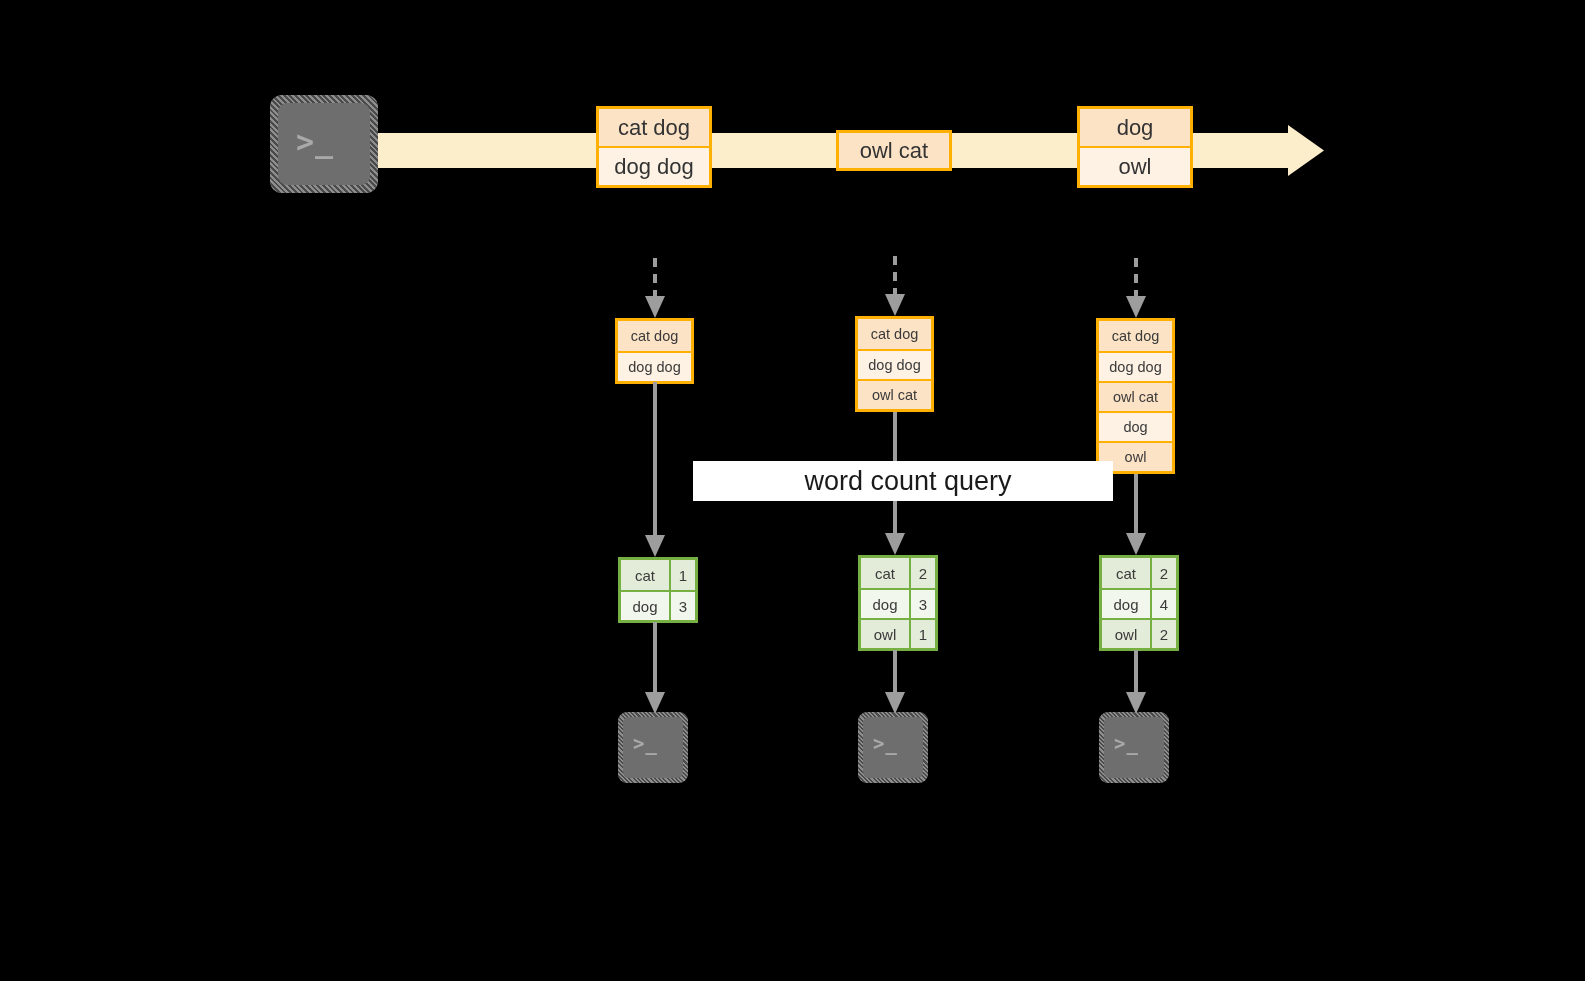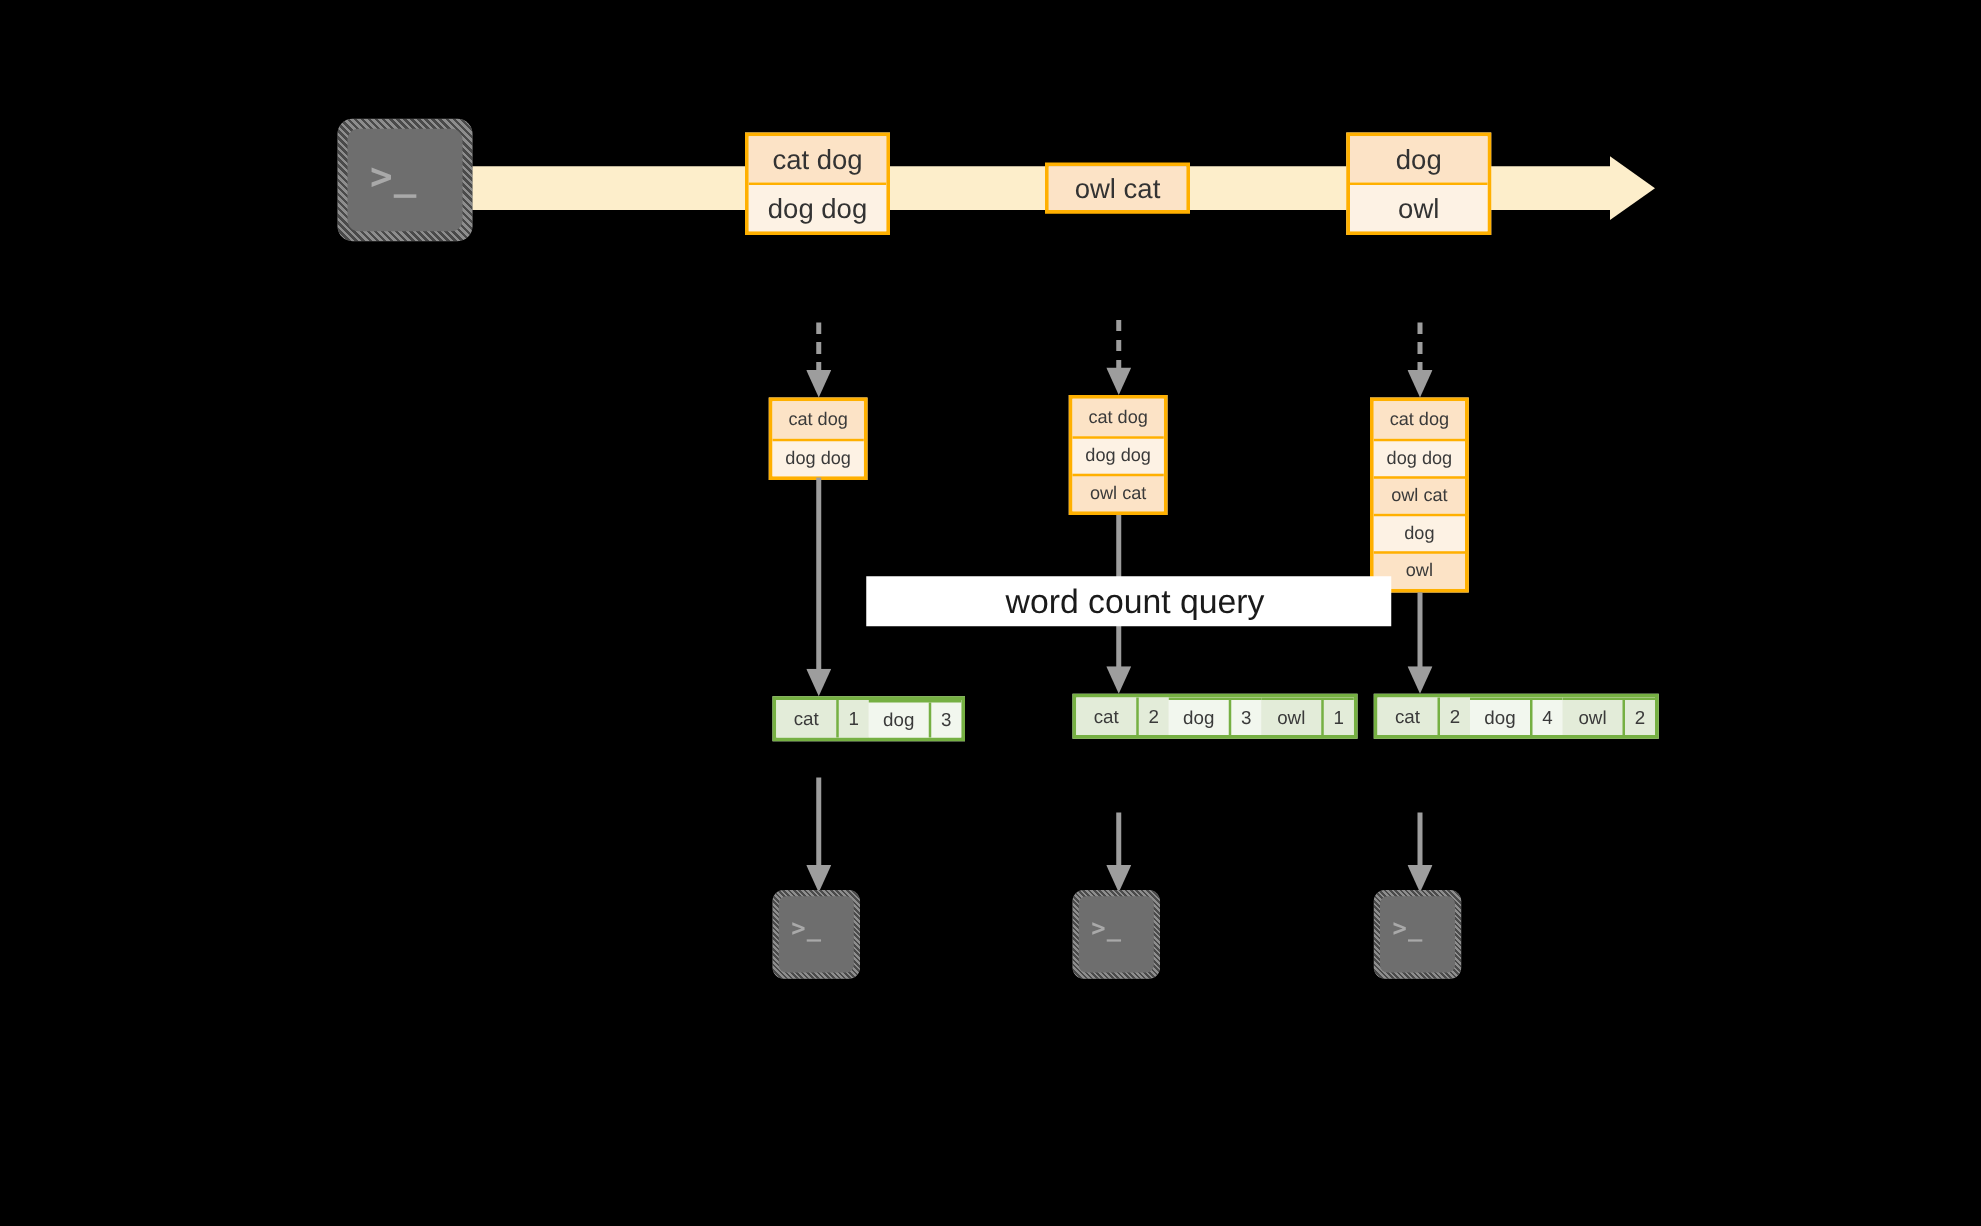--- a/index.html
+++ b/index.html
@@ -112,21 +112,21 @@
 
   .stack.s1 { left: 615px; top: 318px; }
   .stack.s2 { left: 855px; top: 316px; }
   .stack.s3 { left: 1096px; top: 318px; }
 
   
   .res {
     position: absolute;
     border: 3px solid #76b043;
     background: #f2f7ee;
-    display: flex; flex-direction: row;
+    display: flex; flex-direction: column;
   }
   .res .rrow {
     height: 30px;
     display: flex;
     background: #f2f7ee;
   }
   .res .rrow.shade { background: #e3ecd9; }
   .res .rrow + .rrow { border-top: 2px solid #76b043; }
   .res .k, .res .v {
     display: flex; align-items: center; justify-content: center;

